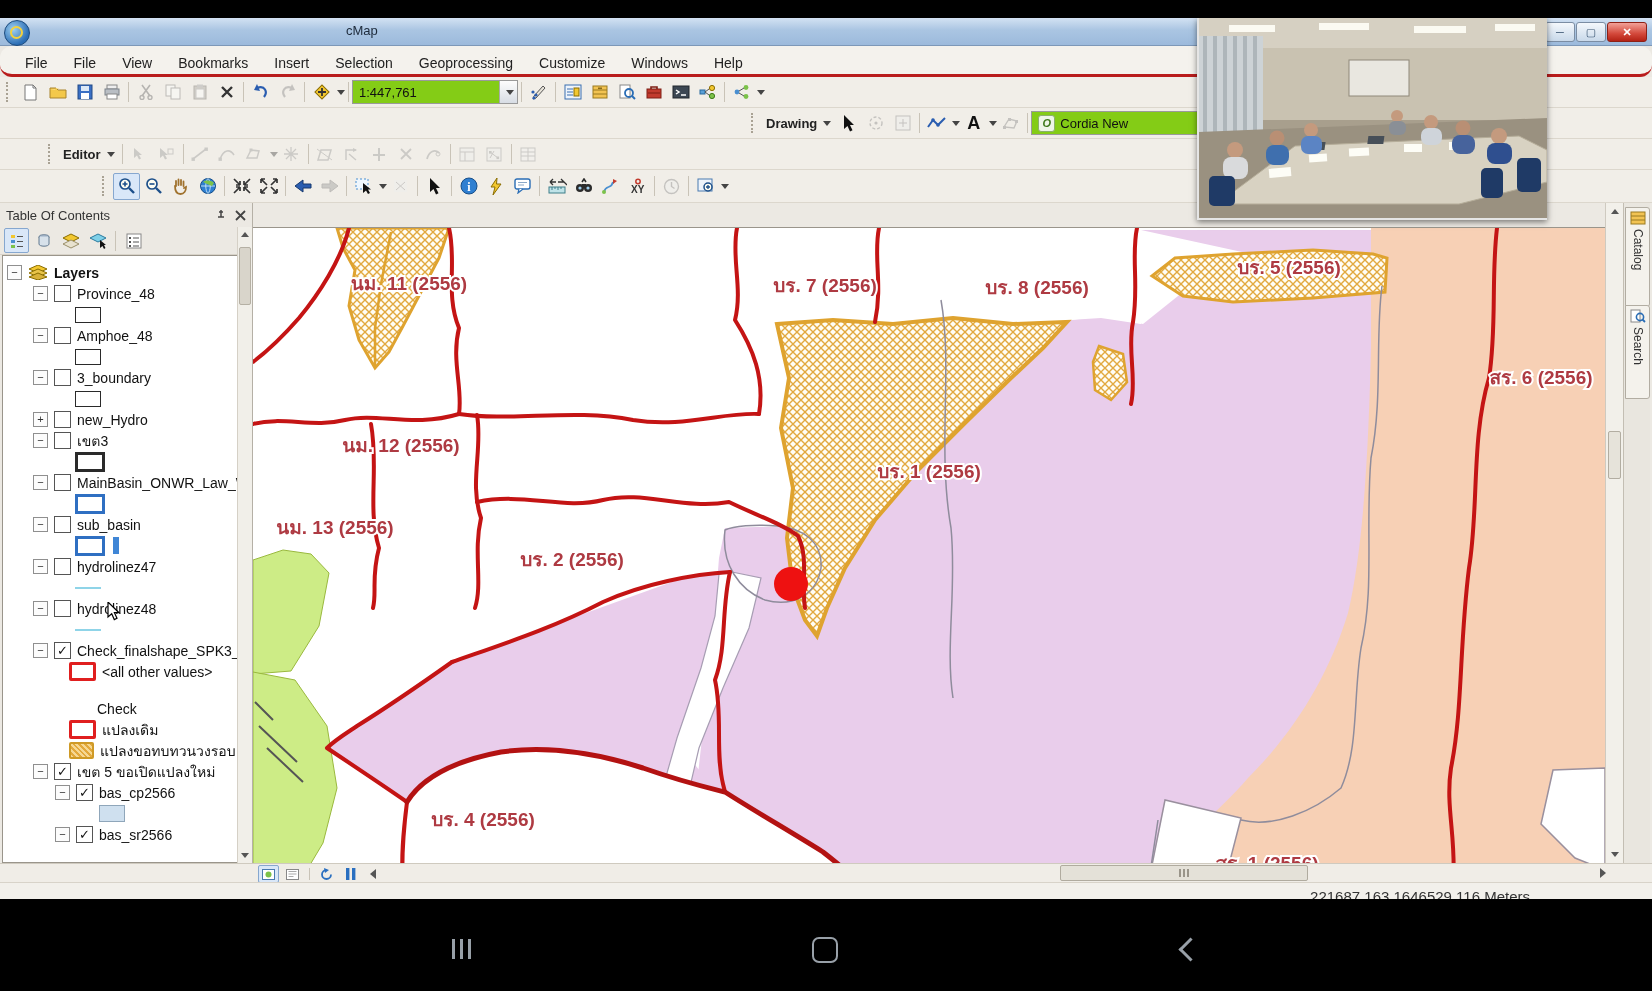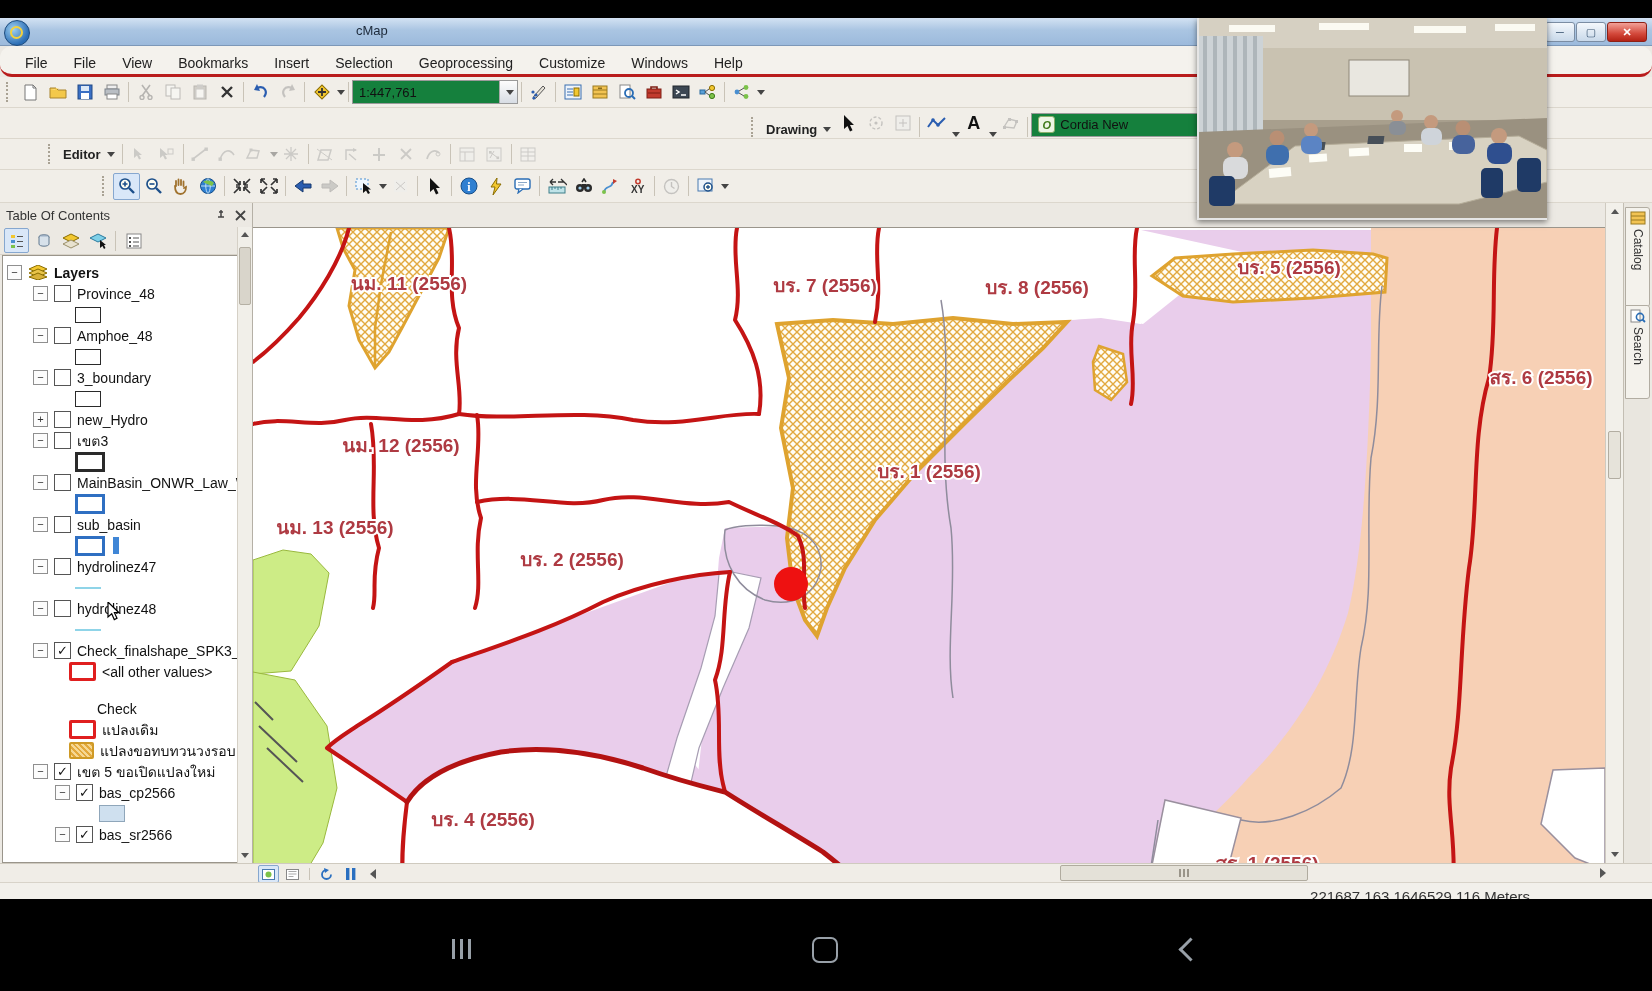--- a/index.html
+++ b/index.html
@@ -2,40 +2,40 @@
 <html><head>
 <meta charset="utf-8">
 <style>
   html,body{margin:0;padding:0;background:#000;}
   .stage{position:relative;width:1652px;height:991px;background:#000;overflow:hidden;
          font-family:"Liberation Sans",sans-serif;-webkit-font-smoothing:antialiased;}
   
   .screen{position:absolute;left:0;top:18px;width:1652px;height:881px;background:#ece9e3;}
   .titlebar{height:27px;background:linear-gradient(#d3e2f3,#aac5e2 45%,#9cbadc);
             border-bottom:1px solid #7d98b8;position:relative;display:flex;align-items:center;}
-  .title-text{position:absolute;left:356px;top:5px;font-size:13px;color:#1d2a3a;text-align:right;}
+  .title-text{position:absolute;left:346px;top:5px;font-size:13px;color:#1d2a3a;text-align:right;}
   .appicon{position:absolute;left:4px;top:2px;width:24px;height:24px;border-radius:50%;
            background:radial-gradient(circle at 35% 35%,#9fd0f0,#2a6db5 70%);border:1px solid #1c4b7d;}
   .appicon::after{content:"";position:absolute;left:5px;top:5px;width:9px;height:9px;border:2px solid #f4d23c;border-radius:50%;}
   .wincontrols{position:absolute;right:5px;top:4px;display:flex;gap:1px;}
   .wc{width:28px;height:18px;border:1px solid #7b8da3;border-radius:3px;display:flex;align-items:center;
       justify-content:center;font-size:11px;color:#35506e;background:linear-gradient(#f4f8fc,#c9d9ea);}
   .wc.close{background:linear-gradient(#f2a198,#d3483a 60%,#b32215);color:#fff;border-color:#8e2015;width:38px;font-weight:bold;}
   .menubar{height:28px;background:#f4f2ed;display:flex;align-items:flex-end;padding-left:12px;
            font-size:14px;color:#222;border-bottom:3px solid #b91c1c;border-radius:12px;}
   .menubar span{padding:3px 13px;cursor:default;}
   .tbrow{height:30px;background:#f1eee8;border-bottom:1px solid #dcd7cd;position:relative;display:flex;align-items:center;}
   .tbrow.r4{height:32px;}
   .grip{width:5px;height:20px;margin:0 4px 0 6px;border-left:2px dotted #a9a294;}
   .sep{width:1px;height:20px;background:#c9c3b7;margin:0 3px;}
   .tbtn{width:25px;height:25px;display:flex;align-items:center;justify-content:center;border:1px solid transparent;border-radius:2px;}
   .tbtn.active{background:#d9e7f8;border-color:#86a7cf;}
   .dis{opacity:.42;filter:grayscale(.9);}
   .caret{width:0;height:0;border-left:4px solid transparent;border-right:4px solid transparent;border-top:5px solid #444;margin-left:2px;}
-  .combo{height:22px;background:#15803d;border:1px solid #9a9a9a;display:flex;align-items:center;
+  .combo{height:22px;background:#84cc16;border:1px solid #9a9a9a;display:flex;align-items:center;
          font-size:13px;color:#111;padding-left:6px;position:relative;}
   .combo .cbtn{position:absolute;right:0;top:0;width:17px;height:100%;background:linear-gradient(#fdfdfd,#d8dde4);
          border-left:1px solid #aaa;display:flex;align-items:center;justify-content:center;}
   .tblabel{font-size:13px;font-weight:bold;color:#222;display:flex;align-items:center;gap:4px;padding:0 4px;}
   
   .main{display:flex;height:660px;}
   .toc{width:252px;background:#ece9e3;border-right:1px solid #b5b0a6;display:flex;flex-direction:column;position:relative;}
   .toc-head{height:24px;display:flex;align-items:center;font-size:13px;color:#333;padding:0 6px;justify-content:space-between;}
   .toc-tools{height:27px;display:flex;align-items:center;gap:2px;padding:0 4px;border-bottom:1px solid #d8d3c9;}
   .toc-tree{flex:1;background:#fff;border:1px solid #9a958b;margin:0 14px 0 2px;overflow:hidden;position:relative;font-size:14px;color:#111;}
@@ -264,21 +264,21 @@
             <circle cx="4" cy="8" r="2.4" fill="#4a8fd0"></circle>
             <circle cx="13" cy="3.5" r="2.4" fill="#7cc24a"></circle>
             <circle cx="13" cy="12.5" r="2.4" fill="#7cc24a"></circle>
             <path d="M6,7 11,4 M6,9 11,12" stroke="#555"></path>
           </svg>
         </div>
       <div class="caret"></div>
     </div>
 
     <div class="tbrow">
-      <div style="position:absolute;left:745px;display:flex;align-items:flex-end;">
+      <div style="position:absolute;left:745px;display:flex;align-items:center;">
         <div class="grip"></div>
         <div class="tblabel">
           <span>Drawing</span>
             <div class="caret"></div>
         </div>
         <div class="tbtn gi">
             <svg width="14" height="17">
               <path d="M2,0 L2,14 5.5,11 8,16.5 10.5,15.3 8,10 12,10 Z" fill="#111"></path>
             </svg>
           </div>

